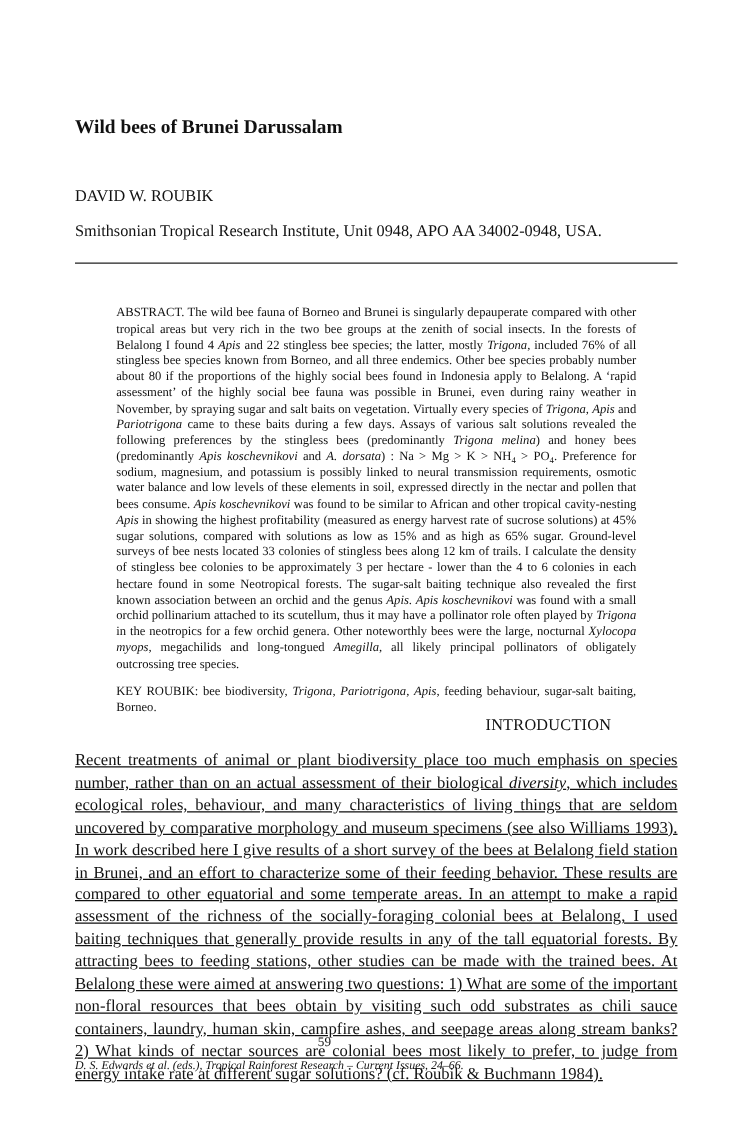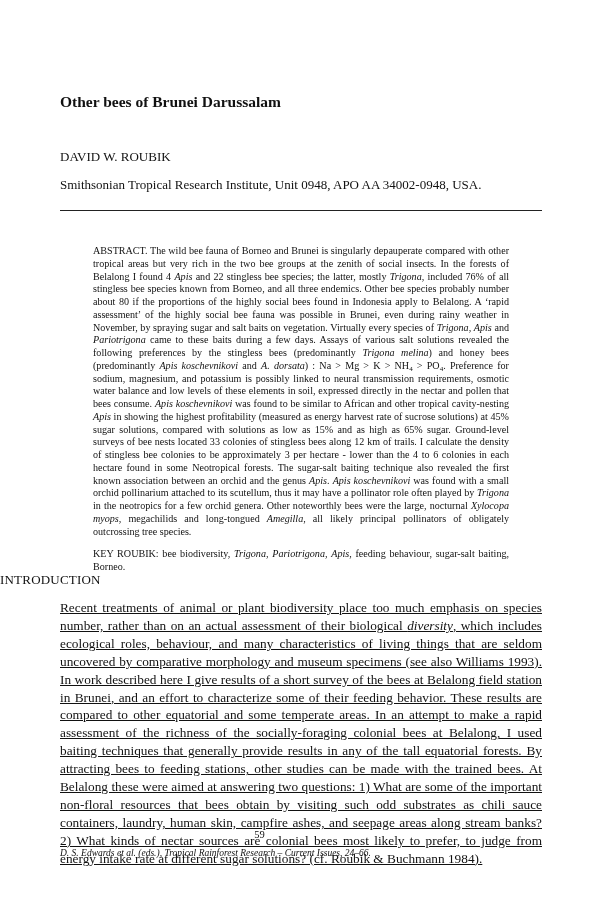--- a/index.html
+++ b/index.html
@@ -21,21 +21,21 @@
     position: absolute; left: 60px; top: 210px; width: 482px; height: 0;
     border-top: 1.3px solid #222;
   }
   .abstract {
     position: absolute; left: 83px; top: 235px; width: 436px;
     font-size: 10.1px; line-height: 12.75px; text-align: justify;
   }
   .abstract p { margin: 10px; }
   .keywords { margin-top: 10px !important; }
   .intro-head {
-    position: absolute; left: 0; width: 489px; top: 572px; text-align: left;
+    position: absolute; left: 0; width: 489px; top: 572px; text-align: right;
     font-size: 13px; letter-spacing: 0.2px;
   }
   .body-text {
     position: absolute; left: 60px; top: 599px; width: 482px;
     font-size: 13.3px; line-height: 17.9px; text-align: justify;
   }
   .body-text p { margin: 0; text-decoration: underline; }
   .pagenum {
     position: absolute; left: 0; width: 519px; top: 829px; text-align: center; font-size: 10.5px;
   }
@@ -43,21 +43,21 @@
     position: absolute; left: 60px; top: 847px; font-size: 9.5px; line-height: 12px; font-style: italic;
   }
   .footer .upright { font-style: normal; }
   i { font-style: italic; }
   sub { font-size: 70%; vertical-align: -2px; line-height: 0; }
 </style>
 </head>
 <body>
 
 <div>
-  <div class="title">Other bees of Brunei Darussalam</div>
+  <div class="title">Wild bees of Brunei Darussalam</div>
   <div class="author">DAVID W. ROUBIK</div>
   <div class="affil">Smithsonian Tropical Research Institute, Unit 0948, APO AA 34002-0948, USA.</div>
   <div class="rule"></div>
 
   <div class="abstract">
     <p><span>ABSTRACT.</span><span> The wild bee fauna of Borneo and Brunei is singularly depauperate compared with other tropical areas but very rich in the two bee groups at the zenith of social insects.  In the forests of Belalong I found 4 </span><i>Apis</i><span> and 22 stingless bee species; the latter, mostly </span><i>Trigona</i><span>, included 76% of all stingless bee species known from Borneo, and all three endemics.  Other bee species probably number about 80 if the proportions of the highly social bees found in Indonesia apply to Belalong.  A ‘rapid assessment’  of the highly social bee fauna was possible in Brunei, even during rainy weather in November, by spraying sugar and salt baits on vegetation.  Virtually every species of </span><i>Trigona</i><span>, </span><i>Apis</i><span> and </span><i>Pariotrigona</i><span> came to these baits during a few days.  Assays of various salt solutions revealed the following preferences by the stingless bees (predominantly </span><i>Trigona melina</i><span>) and honey bees (predominantly </span><i>Apis koschevnikovi</i><span> and </span><i>A. dorsata</i><span>) : Na &gt; Mg &gt; K &gt; NH</span><sub>4</sub><span> &gt; PO</span><sub>4</sub><span>.  Preference for sodium, magnesium, and potassium is possibly linked to neural transmission requirements, osmotic water balance and low levels of these elements in soil, expressed directly in the nectar and pollen that bees consume.  </span><i>Apis koschevnikovi</i><span> was found to be similar to African and other tropical cavity-nesting </span><i>Apis</i><span> in showing the highest profitability (measured as energy harvest rate of sucrose solutions) at 45% sugar solutions, compared with solutions as low as 15% and as high as 65% sugar.  Ground-level surveys of bee nests located 33 colonies of stingless bees along 12 km of trails.  I calculate the density of stingless bee colonies to be approximately 3 per hectare -  lower than the 4 to 6 colonies in each hectare found in some Neotropical forests.  The sugar-salt baiting technique also revealed the first known association between an orchid and the genus </span><i>Apis</i><span>.  </span><i>Apis koschevnikovi</i><span> was found with a small orchid pollinarium attached to its scutellum, thus it may have a pollinator role often played by </span><i>Trigona</i><span> in the neotropics for a few orchid genera.  Other noteworthly bees were the large, nocturnal </span><i>Xylocopa myops</i><span>, megachilids and long-tongued </span><i>Amegilla</i><span>, all likely principal pollinators of obligately outcrossing tree species.</span></p>
     <p class="keywords"><span>KEY ROUBIK:</span><span> bee biodiversity, </span><i>Trigona</i><span>, </span><i>Pariotrigona</i><span>, </span><i>Apis</i><span>, feeding behaviour, sugar-salt baiting, Borneo.</span></p>
   </div>
 
   <div class="intro-head">INTRODUCTION</div>

